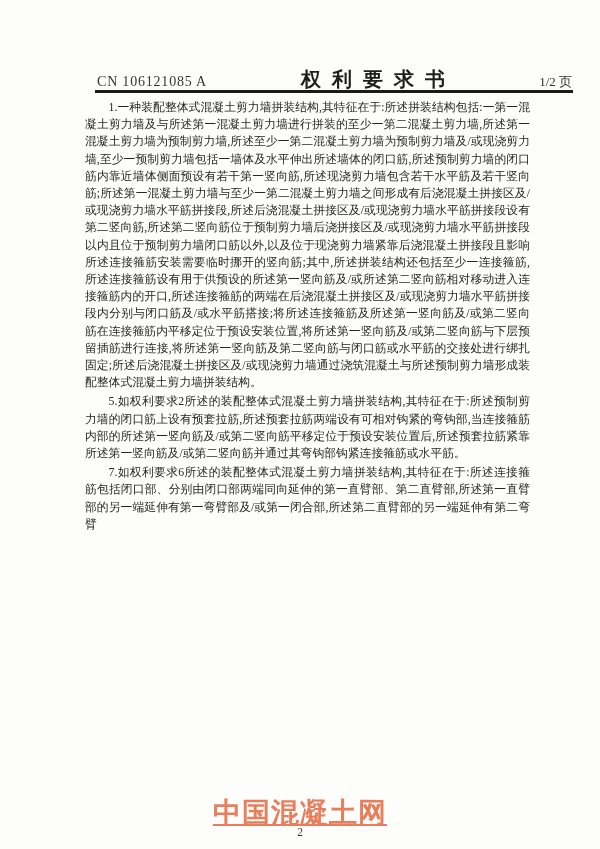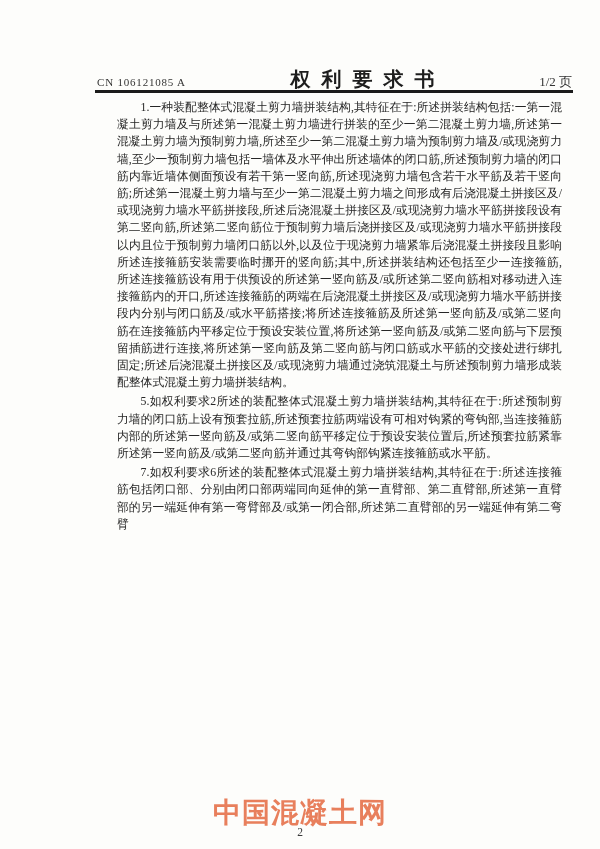--- a/index.html
+++ b/index.html
@@ -23,21 +23,21 @@
   
   .hdr {
     position: absolute;
     left: 97px;
     right: 28px;
     top: 66px;
     display: flex;
     align-items: baseline;
   }
   .doc-num {
-    font-size: 11px;
+    font-size: 14px;
     letter-spacing: 0.8px;
     color: #343434;
     white-space: nowrap;
   }
   .hdr-title {
     flex: 1;
     text-align: center;
     font-size: 20px;
     font-weight: 600;
     letter-spacing: 11px;
@@ -61,39 +61,39 @@
   
   .claims {
     position: absolute;
     left: 85px;
     width: 445px;
     top: 99px;
     font-size: 11.8px;
     line-height: 17.2px;
     text-align: justify;
     color: var(--color-text, #262626);
-    margin-left: 32px;
   }
   .claims p {
     margin: 0 0 2px 0;
     text-indent: 2em;
   }
   
   .watermark {
     position: absolute;
     left: 0;
     right: 0;
     top: 794px;
     text-align: center;
     font-size: 28px;
     font-weight: 600;
     letter-spacing: 1px;
     color: var(--color-watermark, #e87f5c);
     font-family: "Liberation Sans", "DejaVu Sans", sans-serif;
     pointer-events: none;
+    text-decoration: underline;
   }
   .pagenum {
     position: absolute;
     left: 0;
     right: 0;
     top: 826px;
     text-align: center;
     font-size: 11.5px;
     color: #3a3a3a;
   }

